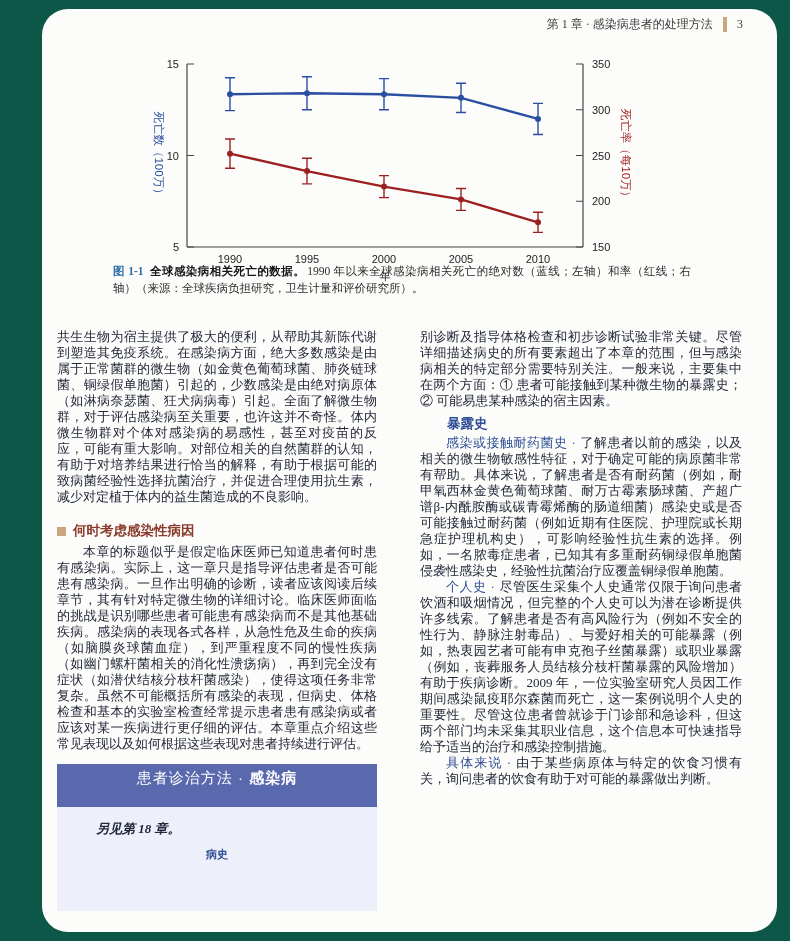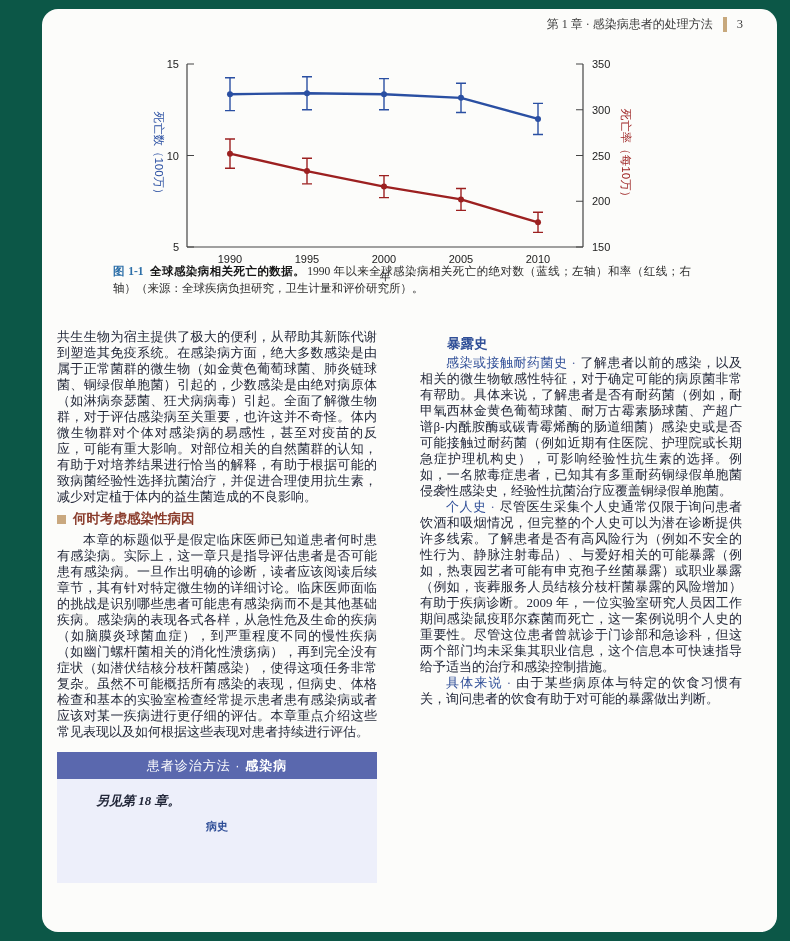--- a/index.html
+++ b/index.html
@@ -3,21 +3,21 @@
 <meta charset="utf-8">
 <style>
   html,body { margin:0; padding:0; }
   body {
     width:790px; height:941px; position:relative;
     background:#0c5747;
     font-family:"Liberation Serif", serif;
   }
   .page {
     position:absolute; left:42px; top:9px; width:735px; height:923px;
-    background:#fcfcfa; border-radius:16px; overflow:hidden;
+    background:#fcfcfa; border-radius:26px; overflow:hidden;
   }
   .page-header {
     position:absolute; top:7px; right:34px;
     display:flex; align-items:center; gap:10px;
     font-size:12px; color:#3c3c3c;
   }
   .header-divider { width:4px; height:15px; background:#c7a87c; }
   .page-num { font-size:12.5px; color:#3c3c3c; }
 
   .figure { position:absolute; left:60px; top:30px; width:620px; height:248px; }
@@ -28,36 +28,36 @@
   .cap-label { color:#2d6fa8; font-weight:bold; margin-right:6px; }
   .cap-title { color:#151515; font-weight:bold; margin-right:2px; }
 
   .columns { position:absolute; left:15px; top:320px; width:685px; display:flex; gap:43px; }
   .col-left  { width:320px; }
   .col-right { width:322px; }
   .col p { margin:0; text-align:justify; font-size:13px; line-height:16px; color:#23283a; }
   .col p.indent { text-indent:2em; }
 
   .left-heading {
-    margin:5px 0 4px 0; display:flex; align-items:center; gap:7px;
+    margin:17px 0 4px 0; display:flex; align-items:center; gap:7px;
     font-family:"Liberation Sans", sans-serif; font-size:13.5px; font-weight:bold; color:#8a3c2c;
   }
   .sq { width:9px; height:9px; background:#c9a87f; flex:0 0 auto; }
 
   .blue-heading {
     margin:6px 0 2px 0; text-indent:2em;
     font-family:Liberation Mono, monospace; font-size:13.5px; font-weight:bold; color:#2f4e97;
   }
   .lead { color:#2f4e97; font-weight:normal; }
   .lead-sep { color:#52619b; padding:0 4px; }
 
   .info-box { margin-top:12px; }
   .box-header {
     background:#5a68ae; color:#ffffff; text-align:center;
-    height:27px; line-height:27px; font-size:13px; letter-spacing:1px;
+    height:43px; line-height:27px; font-size:15px; letter-spacing:1px;
     font-family:"Liberation Sans", sans-serif;
   }
   .box-body { background:#edeffa; padding:12px 13px 40px 13px; }
   .see-also { font-style:italic; font-weight:bold; font-size:12.5px; color:#1c2c55; margin:2px 0 10px 0 !important; text-indent:2em; }
   .box-subheading {
     margin:0 0 9px 0; text-align:center;
     font-family:"Liberation Sans", sans-serif; font-size:11px; font-weight:bold; color:#2f4e97;
   }
 </style>
 </head>
@@ -171,20 +171,21 @@
         </div>
         <div class="box-body">
           <p class="see-also">另见第 18 章。</p>
           <h4 class="box-subheading">病史</h4>
 
         </div>
       </div>
     </div>
 
     <div class="col col-right">
+      <p>别诊断及指导体格检查和初步诊断试验非常关键。尽管详细描述病史的所有要素超出了本章的范围，但与感染病相关的特定部分需要特别关注。一般来说，主要集中在两个方面：① 患者可能接触到某种微生物的暴露史；② 可能易患某种感染的宿主因素。</p>
       <h3 class="blue-heading">暴露史</h3>
       <p class="indent"><b class="lead">感染或接触耐药菌史</b><span class="lead-sep">·</span><span>了解患者以前的感染，以及相关的微生物敏感性特征，对于确定可能的病原菌非常有帮助。具体来说，了解患者是否有耐药菌（例如，耐甲氧西林金黄色葡萄球菌、耐万古霉素肠球菌、产超广谱β-内酰胺酶或碳青霉烯酶的肠道细菌）感染史或是否可能接触过耐药菌（例如近期有住医院、护理院或长期急症护理机构史），可影响经验性抗生素的选择。例如，一名脓毒症患者，已知其有多重耐药铜绿假单胞菌侵袭性感染史，经验性抗菌治疗应覆盖铜绿假单胞菌。</span></p>
       <p class="indent"><b class="lead">个人史</b><span class="lead-sep">·</span><span>尽管医生采集个人史通常仅限于询问患者饮酒和吸烟情况，但完整的个人史可以为潜在诊断提供许多线索。了解患者是否有高风险行为（例如不安全的性行为、静脉注射毒品）、与爱好相关的可能暴露（例如，热衷园艺者可能有申克孢子丝菌暴露）或职业暴露（例如，丧葬服务人员结核分枝杆菌暴露的风险增加）有助于疾病诊断。2009 年，一位实验室研究人员因工作期间感染鼠疫耶尔森菌而死亡，这一案例说明个人史的重要性。尽管这位患者曾就诊于门诊部和急诊科，但这两个部门均未采集其职业信息，这个信息本可快速指导给予适当的治疗和感染控制措施。</span></p>
       <p class="indent"><b class="lead">具体来说</b><span class="lead-sep">·</span><span>由于某些病原体与特定的饮食习惯有关，询问患者的饮食有助于对可能的暴露做出判断。</span></p>
     </div>
 
   </div>
 </div>
 
 </body></html>

